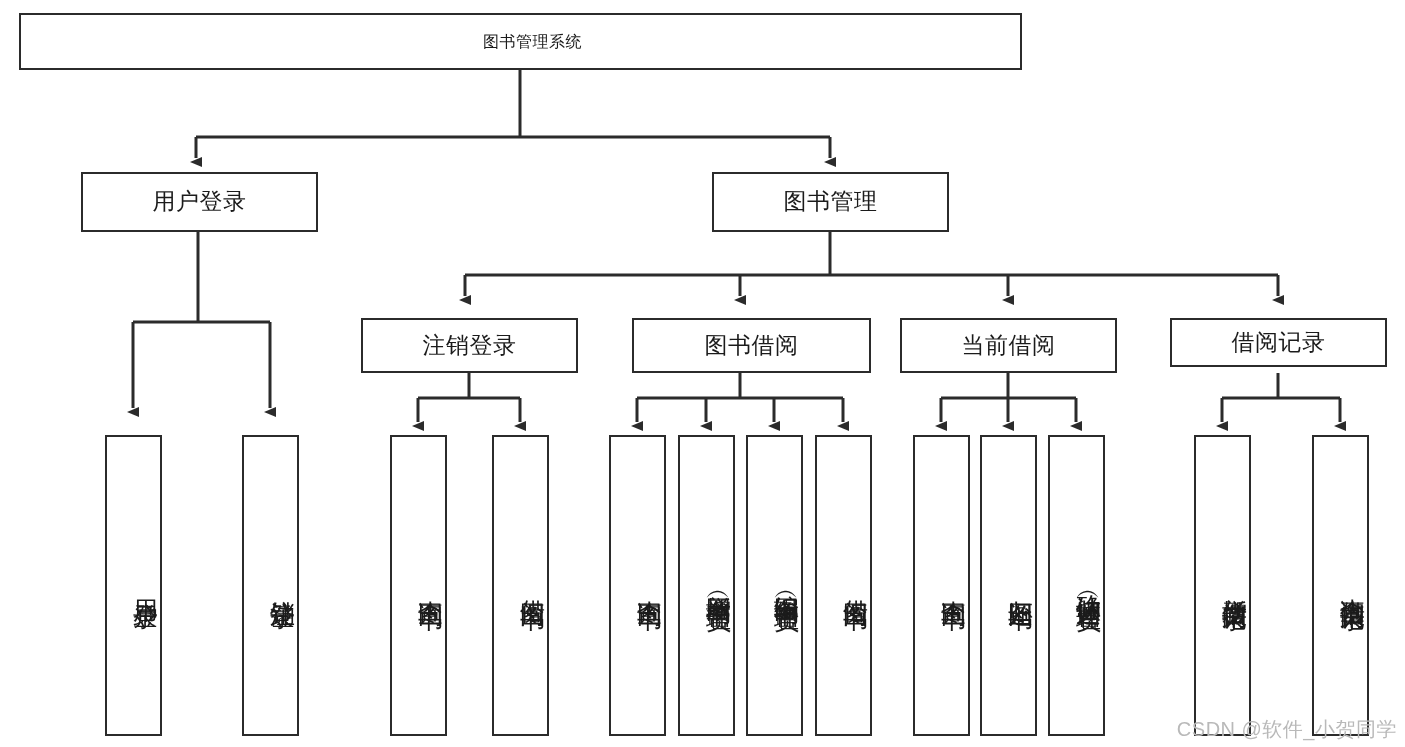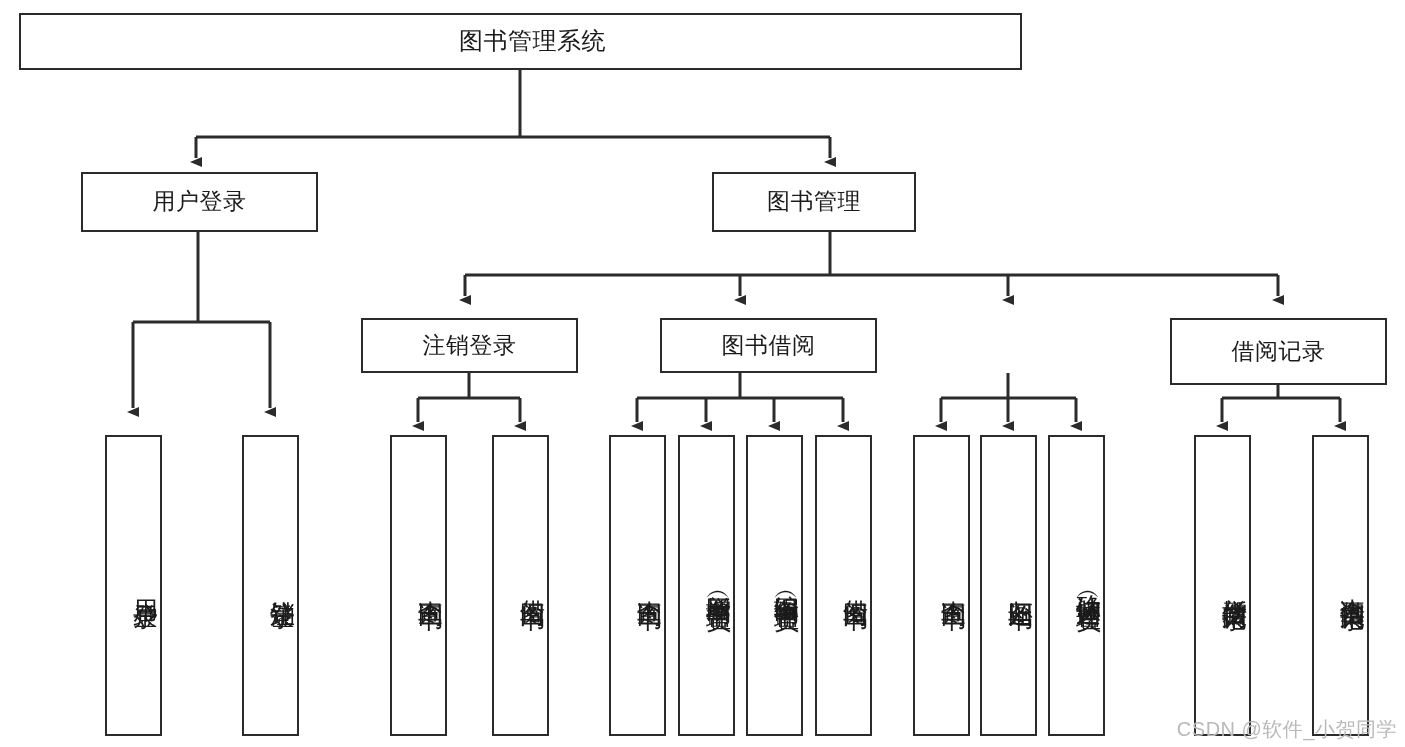--- a/index.html
+++ b/index.html
@@ -26,21 +26,21 @@
     align-items: center;
     justify-content: center;
     color: #1b1b1b;
     letter-spacing: 0.5px;
   }
   .node.h {
     font-size: 23px;
     line-height: 1.1;
   }
   .node.root {
-    font-size: 24px;
+    font-size: 16px;
     padding-left: 24px;
   }
   .node.v {
     writing-mode: vertical-rl;
     text-orientation: upright;
     font-size: 25px;
     line-height: 1.18;
     padding: 10px 0 14px 0;
     align-items: flex-start;
     justify-content: center;
@@ -127,31 +127,34 @@
     </g>
   </svg>
 
   <div class="node h root" style="left:19px; top:13px; width:1003px; height:57px;">
     <span>图书管理系统</span>
   </div>
 
   <div class="node h" style="left:81px; top:172px; width:237px; height:60px;">
     <span>用户登录</span>
   </div>
-  <div class="node h" style="left:712px; top:172px; width:204px; height:60px;">
+  <div class="node h" style="left:712px; top:172px; width:237px; height:60px;">
     <span>图书管理</span>
   </div>
 
   <div class="node h" style="left:361px; top:318px; width:217px; height:55px;">
     <span>注销登录</span>
   </div>
-  <div class="node h" style="left:632px; top:318px; width:217px; height:55px;margin-left:28px;">
+  <div class="node h" style="left:632px; top:318px; width:239px; height:55px;">
     <span>图书借阅</span>
   </div>
-  <div class="node h" style="left:1170px; top:318px; width:217px; height:67px;text-align:center;">
+  <div class="node h" style="left:900px; top:318px; width:217px; height:55px;">
+    <span>当前借阅</span>
+  </div>
+  <div class="node h" style="left:1170px; top:318px; width:217px; height:49px;text-align:center;">
     <span>借阅记录</span>
   </div>
 
   <div class="node v" style="left:105px; top:435px; width:57px; height:301px;">
     <span>用户登录</span>
   </div>
   <div class="node v" style="left:242px; top:435px; width:57px; height:301px;">
     <span>注销登录</span>
   </div>
 

